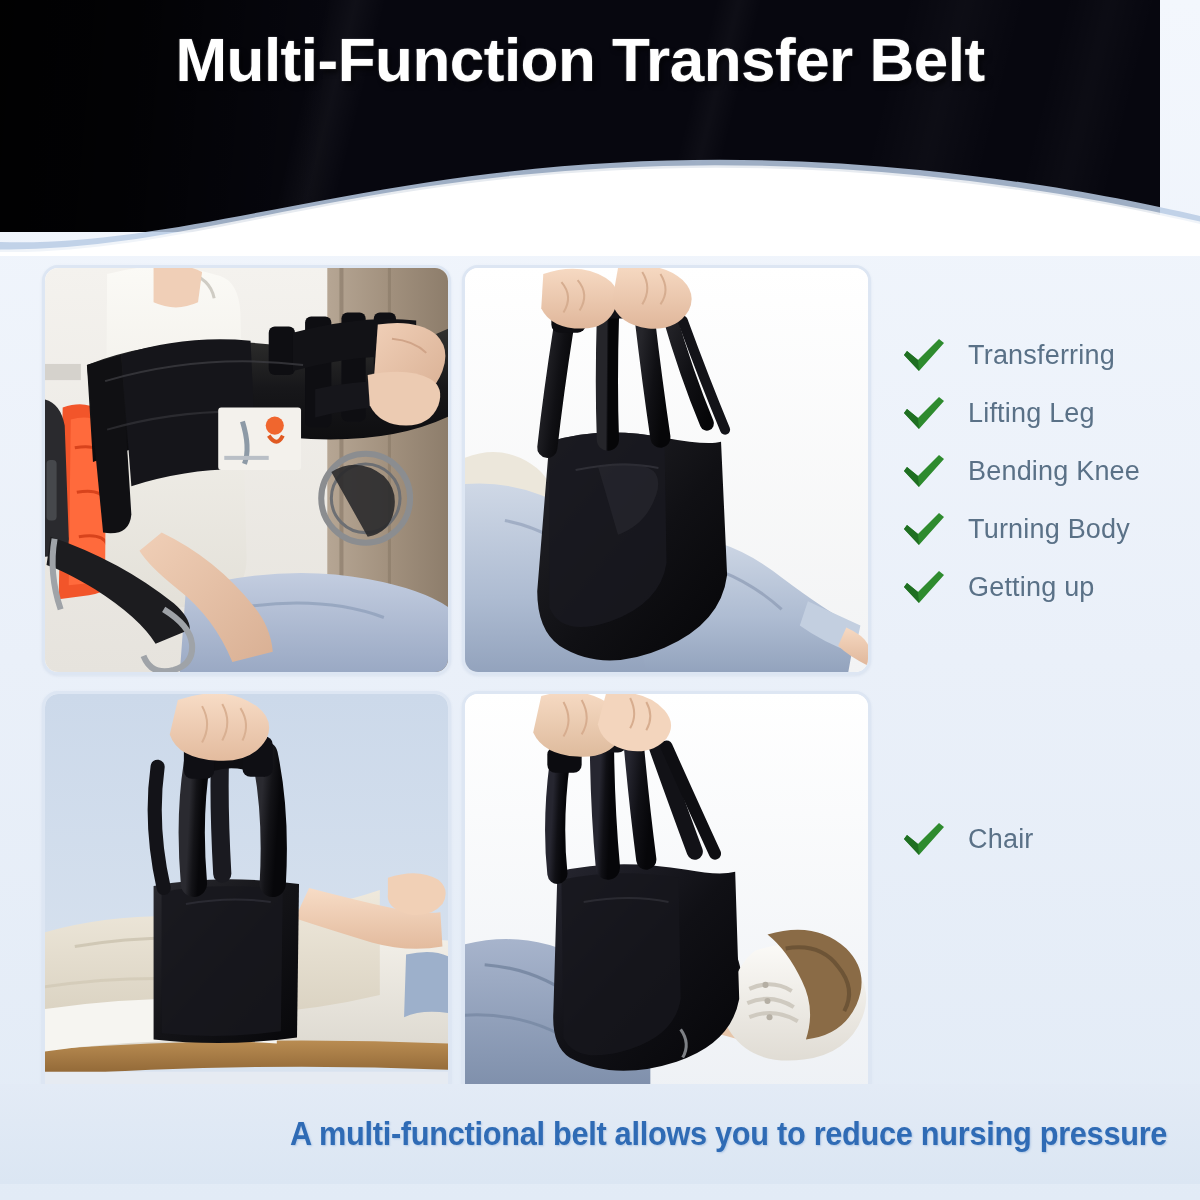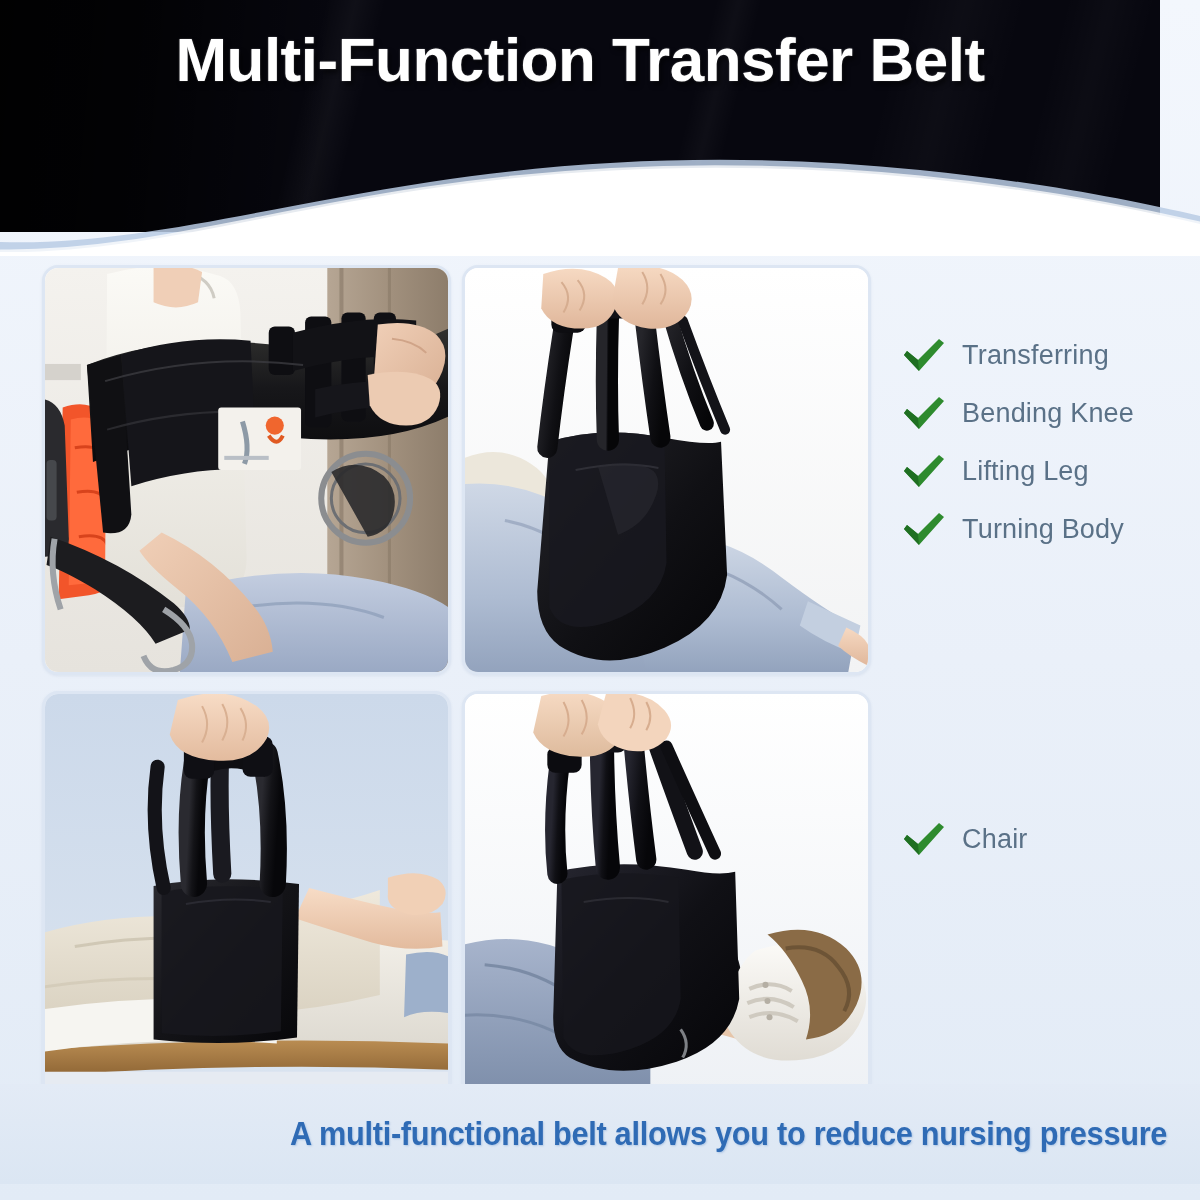--- a/index.html
+++ b/index.html
@@ -134,21 +134,21 @@
     width: 48px;
     height: 40px;
     flex: 0 0 48px;
     display: block;
   }
   .feature-label {
     font-size: 27px;
     color: #5a7187;
     letter-spacing: 0.2px;
     white-space: nowrap;
-    margin-left: 14px;
+    margin-left: 20px;
     text-align: right;
   }
 
   
   .footer {
     position: absolute;
     left: 0;
     bottom: 16px;
     width: 1200px;
     height: 100px;
@@ -502,50 +502,57 @@
         <path d="M4 20 L7 16 L18 25 L19 36 Z" fill="#1f6f22"></path>
       </svg>
       <span class="feature-label">Transferring</span>
     </div>
 
     <div class="feature-item">
       <svg class="check-icon" viewBox="0 0 48 40">
         <path d="M4 20 L7 16 L18 25 L39 4 L44 8 L19 36 Z" fill="#2e8b2e"></path>
         <path d="M4 20 L7 16 L18 25 L19 36 Z" fill="#1f6f22"></path>
       </svg>
-      <span class="feature-label">Bending Knee</span>
+      <span class="feature-label">Lifting Leg</span>
     </div>
 
     <div class="feature-item">
       <svg class="check-icon" viewBox="0 0 48 40">
         <path d="M4 20 L7 16 L18 25 L39 4 L44 8 L19 36 Z" fill="#2e8b2e"></path>
         <path d="M4 20 L7 16 L18 25 L19 36 Z" fill="#1f6f22"></path>
       </svg>
-      <span class="feature-label">Lifting Leg</span>
+      <span class="feature-label">Bending Knee</span>
     </div>
 
     <div class="feature-item">
       <svg class="check-icon" viewBox="0 0 48 40">
         <path d="M4 20 L7 16 L18 25 L39 4 L44 8 L19 36 Z" fill="#2e8b2e"></path>
         <path d="M4 20 L7 16 L18 25 L19 36 Z" fill="#1f6f22"></path>
       </svg>
       <span class="feature-label">Turning Body</span>
     </div>
 
-  </div>
-
-  <div class="feature-list list-bottom">
-
-
-
     <div class="feature-item">
       <svg class="check-icon" viewBox="0 0 48 40">
         <path d="M4 20 L7 16 L18 25 L39 4 L44 8 L19 36 Z" fill="#2e8b2e"></path>
         <path d="M4 20 L7 16 L18 25 L19 36 Z" fill="#1f6f22"></path>
       </svg>
+      <span class="feature-label">Getting up</span>
+    </div>
+  </div>
+
+  <div class="feature-list list-bottom">
+
+
+
+    <div class="feature-item">
+      <svg class="check-icon" viewBox="0 0 48 40">
+        <path d="M4 20 L7 16 L18 25 L39 4 L44 8 L19 36 Z" fill="#2e8b2e"></path>
+        <path d="M4 20 L7 16 L18 25 L19 36 Z" fill="#1f6f22"></path>
+      </svg>
       <span class="feature-label">Chair</span>
     </div>
   </div>
 
   <div class="footer">
     <div class="footer-text">A multi-functional belt allows you to reduce nursing pressure</div>
   </div>
 
 </div>
 

